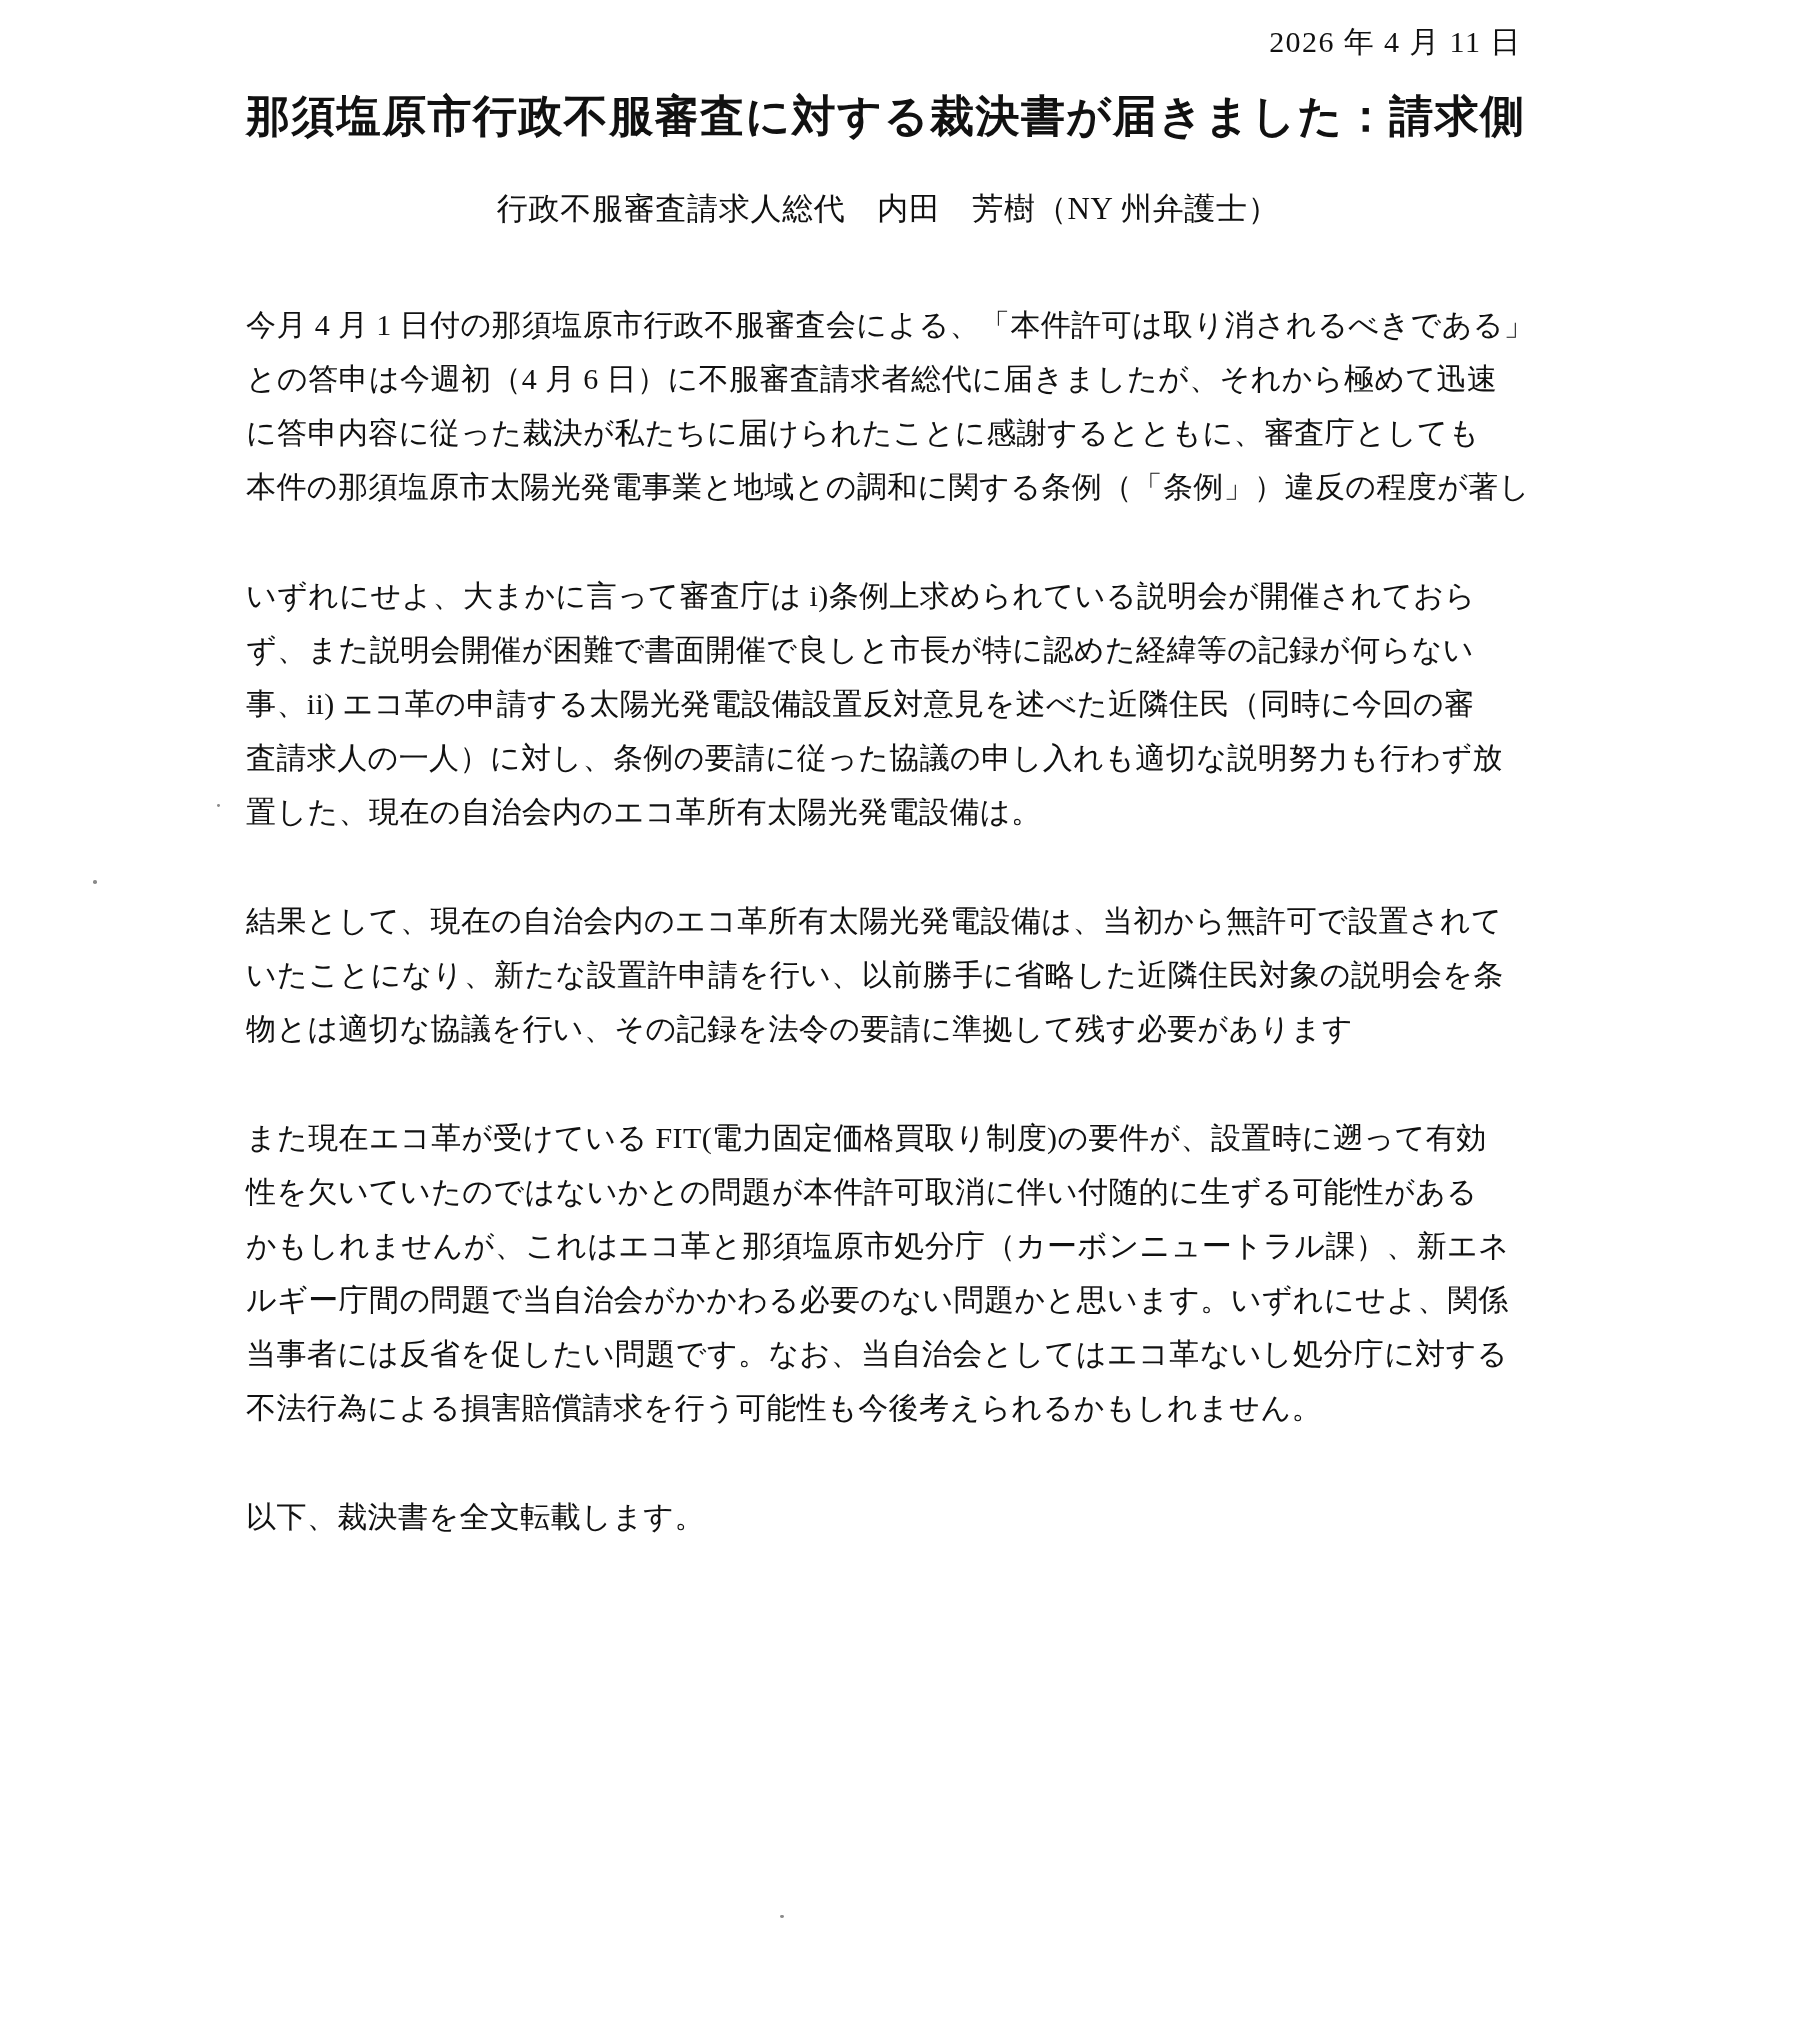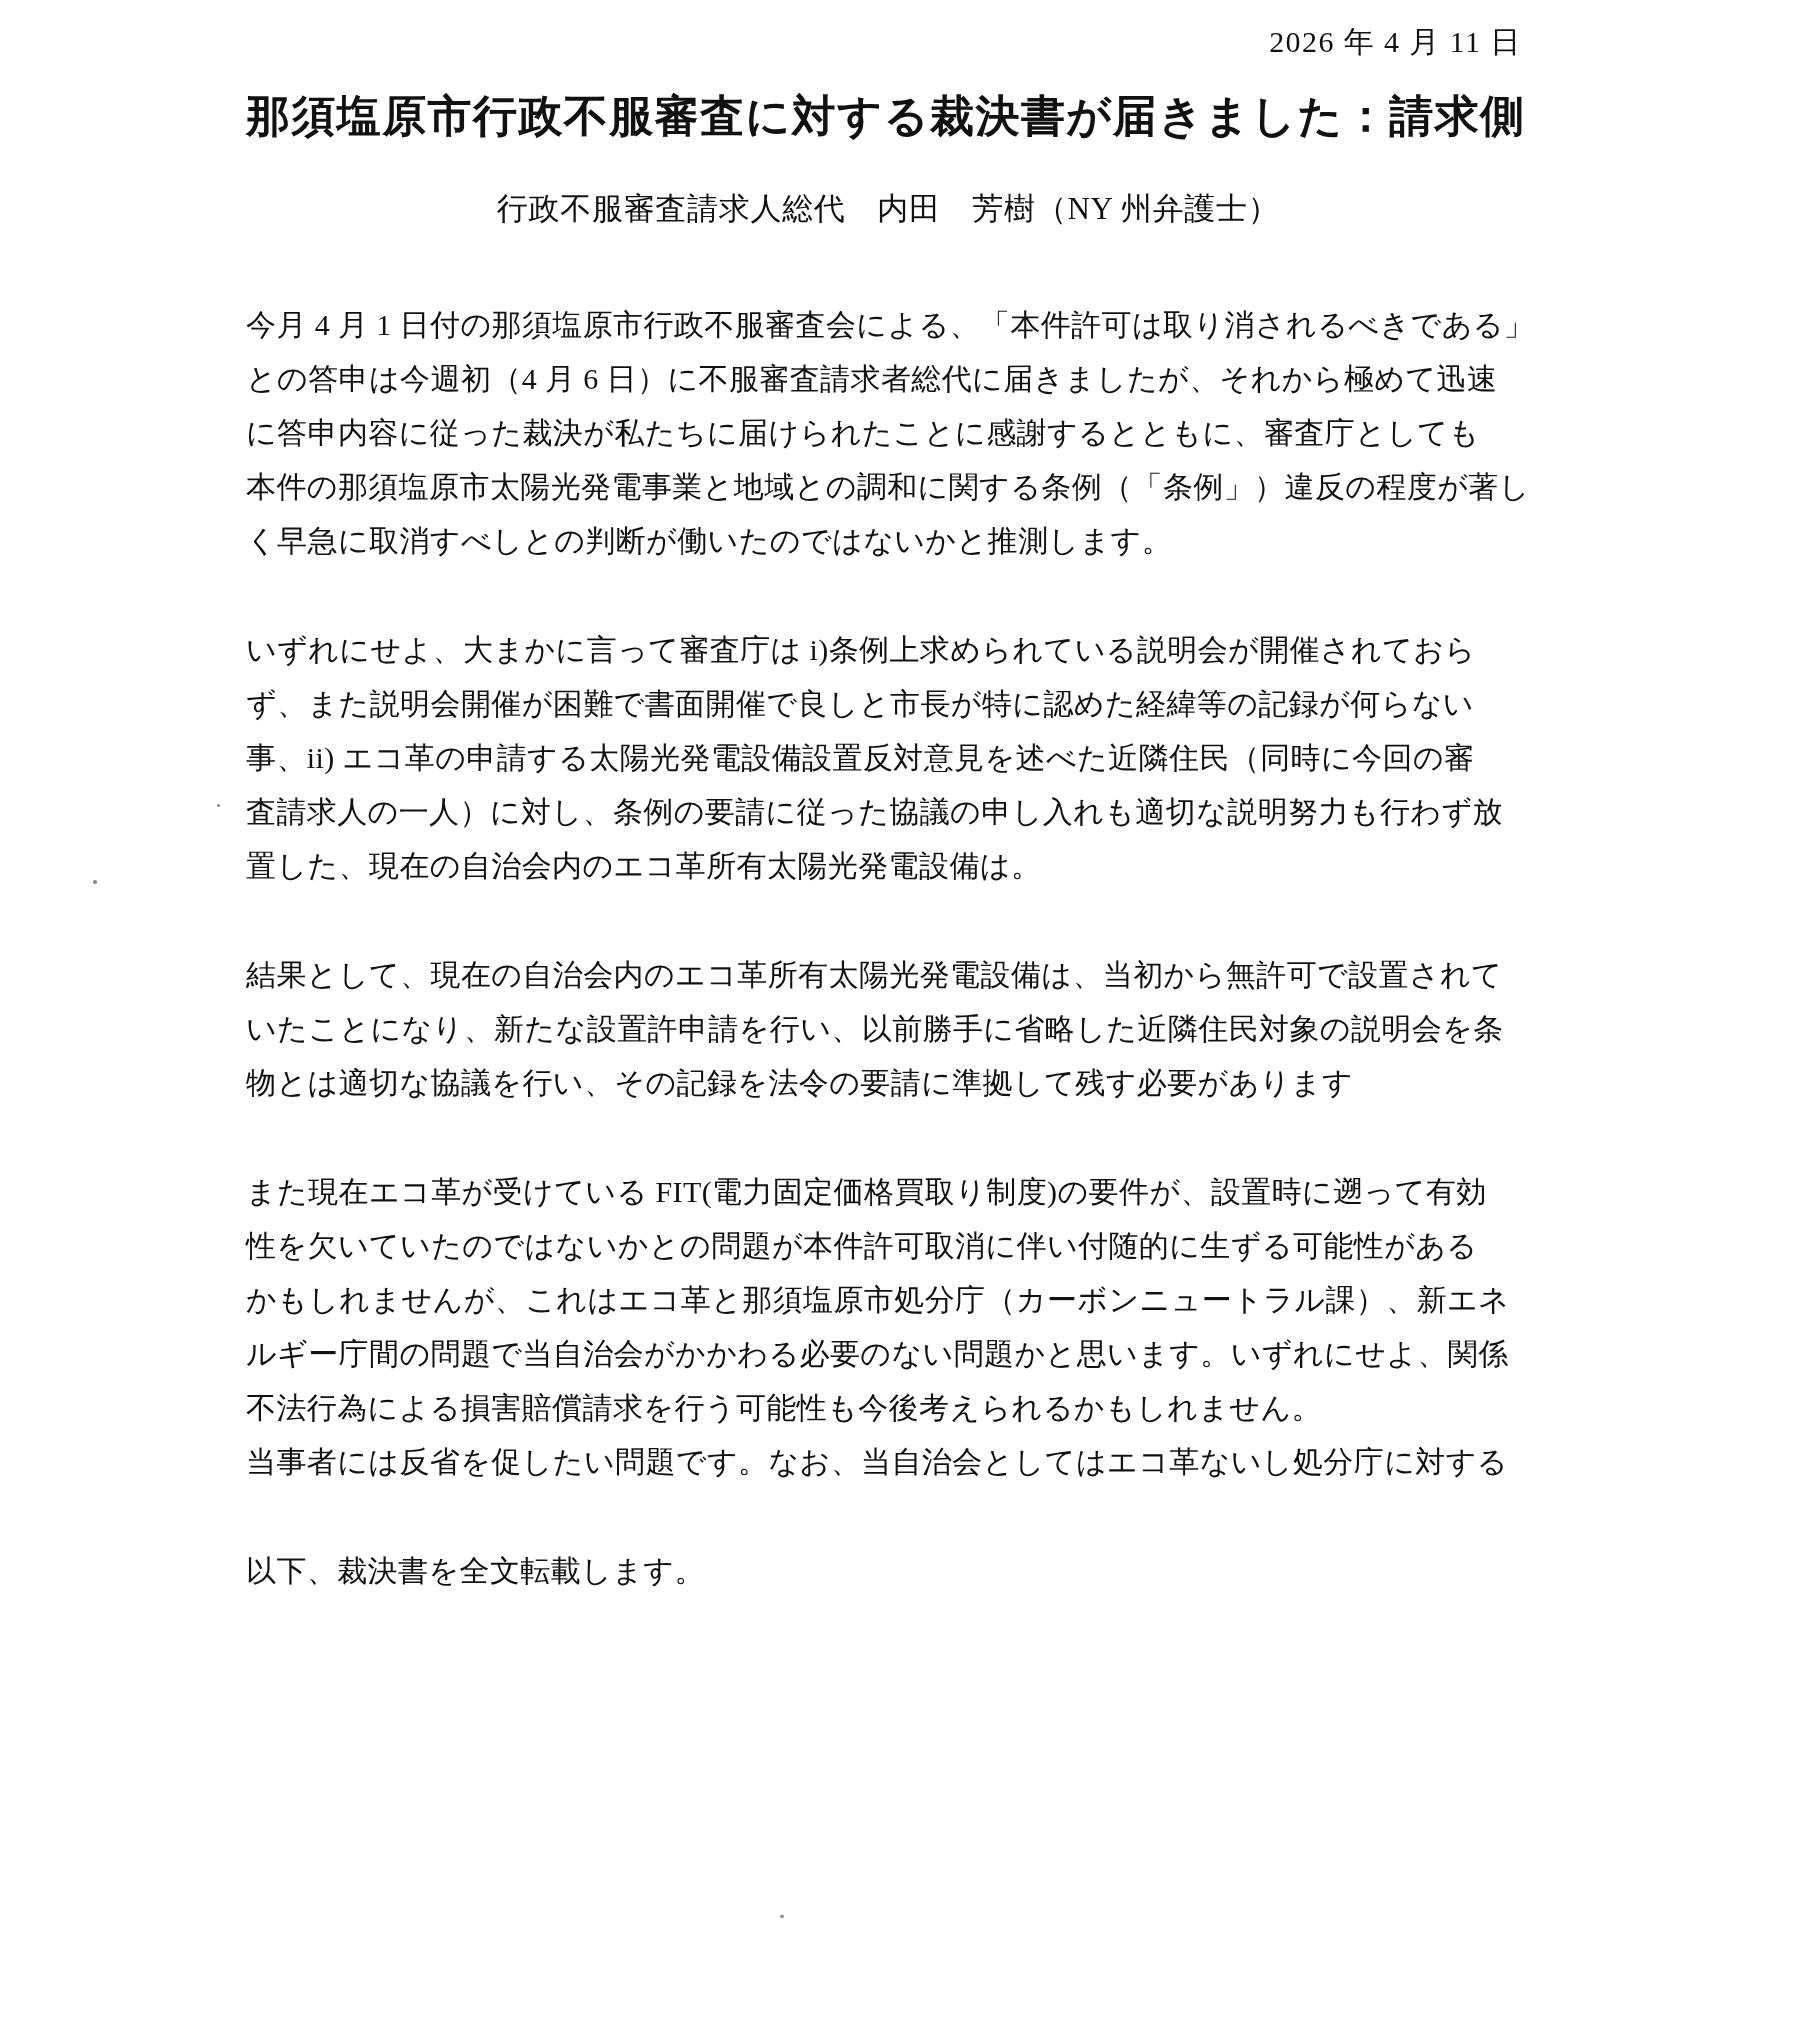--- a/index.html
+++ b/index.html
@@ -82,41 +82,40 @@
     </div>
 
     <div class="author-line">行政不服審査請求人総代　内田　芳樹（NY 州弁護士）</div>
 
     <div class="body-block">
         <div class="paragraph">
           <div class="line">今月 4 月 1 日付の那須塩原市行政不服審査会による、「本件許可は取り消されるべきである」</div>
           <div class="line">との答申は今週初（4 月 6 日）に不服審査請求者総代に届きましたが、それから極めて迅速</div>
           <div class="line">に答申内容に従った裁決が私たちに届けられたことに感謝するとともに、審査庁としても</div>
           <div class="line">本件の那須塩原市太陽光発電事業と地域との調和に関する条例（「条例」）違反の程度が著し</div>
-          <div class="line">く早急に取消すべしとの判断が働いたのではないかと推測します。</div>
         </div>
         <div class="paragraph">
           <div class="line">いずれにせよ、大まかに言って審査庁は i)条例上求められている説明会が開催されておら</div>
           <div class="line">ず、また説明会開催が困難で書面開催で良しと市長が特に認めた経緯等の記録が何らない</div>
           <div class="line">事、ii) エコ革の申請する太陽光発電設備設置反対意見を述べた近隣住民（同時に今回の審</div>
           <div class="line">査請求人の一人）に対し、条例の要請に従った協議の申し入れも適切な説明努力も行わず放</div>
           <div class="line">置した、現在の自治会内のエコ革所有太陽光発電設備は。</div>
         </div>
         <div class="paragraph">
           <div class="line">結果として、現在の自治会内のエコ革所有太陽光発電設備は、当初から無許可で設置されて</div>
           <div class="line">いたことになり、新たな設置許申請を行い、以前勝手に省略した近隣住民対象の説明会を条</div>
           <div class="line">物とは適切な協議を行い、その記録を法令の要請に準拠して残す必要があります</div>
         </div>
         <div class="paragraph">
           <div class="line">また現在エコ革が受けている FIT(電力固定価格買取り制度)の要件が、設置時に遡って有効</div>
           <div class="line">性を欠いていたのではないかとの問題が本件許可取消に伴い付随的に生ずる可能性がある</div>
           <div class="line">かもしれませんが、これはエコ革と那須塩原市処分庁（カーボンニュートラル課）、新エネ</div>
           <div class="line">ルギー庁間の問題で当自治会がかかわる必要のない問題かと思います。いずれにせよ、関係</div>
+          <div class="line">当事者には反省を促したい問題です。なお、当自治会としてはエコ革ないし処分庁に対する</div>
           <div class="line">不法行為による損害賠償請求を行う可能性も今後考えられるかもしれません。</div>
-          <div class="line">当事者には反省を促したい問題です。なお、当自治会としてはエコ革ないし処分庁に対する</div>
         </div>
         <div class="paragraph">
           <div class="line">以下、裁決書を全文転載します。</div>
         </div>
       </div>
 
   </div>
 
   <div class="speck" style="left:93px; top:880px; width:3.6px; height:3.6px;"></div>
   <div class="speck" style="left:780px; top:1915px; width:3.6px; height:2.9px;"></div>

